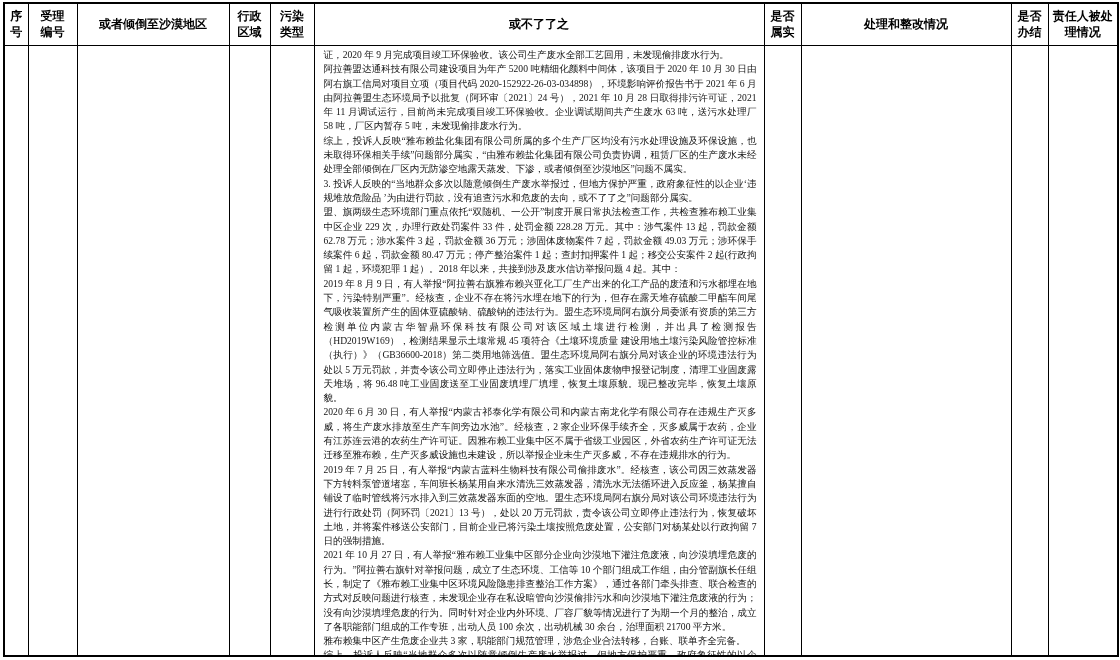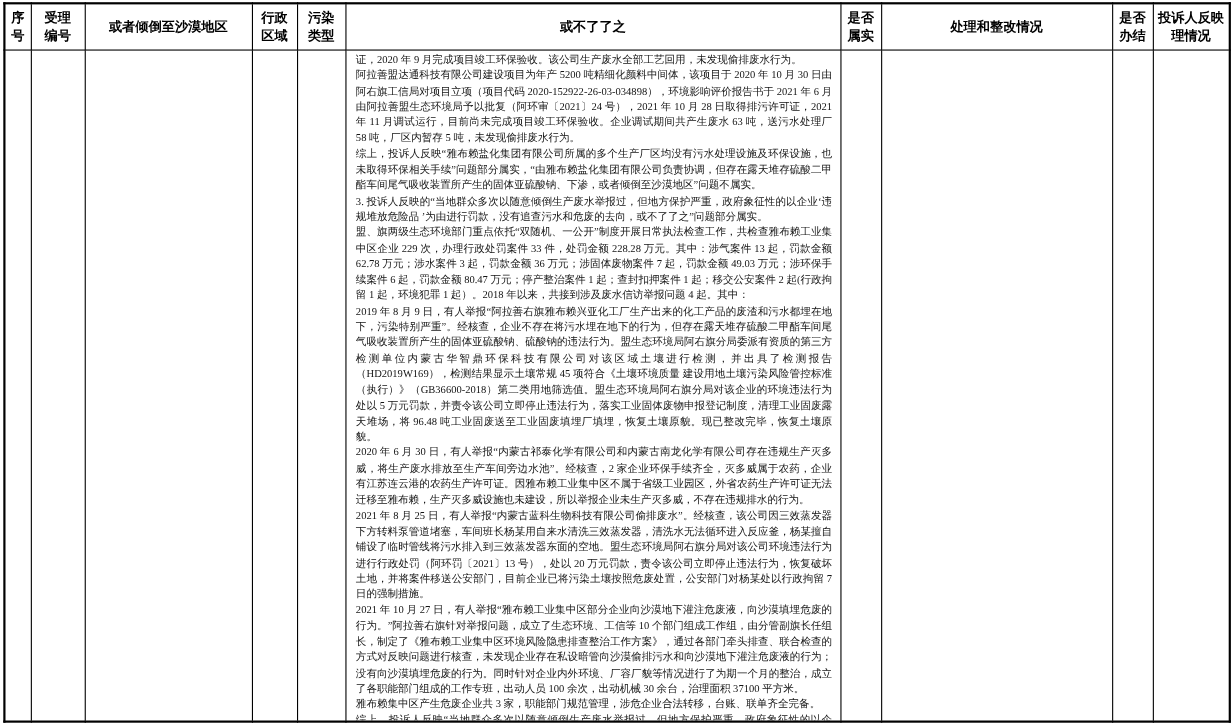--- a/index.html
+++ b/index.html
@@ -85,42 +85,42 @@
       <th>行政
 区域</th>
       <th>污染
 类型</th>
       <th>或不了了之</th>
       <th>是否
 属实</th>
       <th>处理和整改情况</th>
       <th>是否
 办结</th>
-      <th>投诉人反映
+      <th>责任人被处
 理情况</th>
     </tr>
   </thead>
   <tbody>
     <tr>
       <td></td>
       <td></td>
       <td></td>
       <td></td>
       <td></td>
       <td>
         <div class="investigation-cell-inner">
             <p>证，2020 年 9 月完成项目竣工环保验收。该公司生产废水全部工艺回用，未发现偷排废水行为。</p>
             <p>阿拉善盟达通科技有限公司建设项目为年产 5200 吨精细化颜料中间体，该项目于 2020 年 10 月 30 日由阿右旗工信局对项目立项（项目代码 2020-152922-26-03-034898），环境影响评价报告书于 2021 年 6 月由阿拉善盟生态环境局予以批复（阿环审〔2021〕24 号），2021 年 10 月 28 日取得排污许可证，2021 年 11 月调试运行，目前尚未完成项目竣工环保验收。企业调试期间共产生废水 63 吨，送污水处理厂 58 吨，厂区内暂存 5 吨，未发现偷排废水行为。</p>
-            <p>综上，投诉人反映“雅布赖盐化集团有限公司所属的多个生产厂区均没有污水处理设施及环保设施，也未取得环保相关手续”问题部分属实，“由雅布赖盐化集团有限公司负责协调，但存在露天堆存硫酸二甲酯车间尾气吸收装置所产生的固体亚硫酸钠、下渗，或者倾倒至沙漠地区”问题不属实。</p>
+            <p>综上，投诉人反映“雅布赖盐化集团有限公司所属的多个生产厂区均没有污水处理设施及环保设施，也未取得环保相关手续”问题部分属实，“由雅布赖盐化集团有限公司负责协调，租赁厂区的生产废水未经处理全部倾倒在厂区内无防渗空地露天蒸发、下渗，或者倾倒至沙漠地区”问题不属实。</p>
             <p>3. 投诉人反映的“当地群众多次以随意倾倒生产废水举报过，但地方保护严重，政府象征性的以企业‘违规堆放危险品 ’为由进行罚款，没有追查污水和危废的去向，或不了了之”问题部分属实。</p>
             <p>盟、旗两级生态环境部门重点依托“双随机、一公开”制度开展日常执法检查工作，共检查雅布赖工业集中区企业 229 次，办理行政处罚案件 33 件，处罚金额 228.28 万元。其中：涉气案件 13 起，罚款金额 62.78 万元；涉水案件 3 起，罚款金额 36 万元；涉固体废物案件 7 起，罚款金额 49.03 万元；涉环保手续案件 6 起，罚款金额 80.47 万元；停产整治案件 1 起；查封扣押案件 1 起；移交公安案件 2 起(行政拘留 1 起，环境犯罪 1 起）。2018 年以来，共接到涉及废水信访举报问题 4 起。其中：</p>
             <p>2019 年 8 月 9 日，有人举报“阿拉善右旗雅布赖兴亚化工厂生产出来的化工产品的废渣和污水都埋在地下，污染特别严重”。经核查，企业不存在将污水埋在地下的行为，但存在露天堆存硫酸二甲酯车间尾气吸收装置所产生的固体亚硫酸钠、硫酸钠的违法行为。盟生态环境局阿右旗分局委派有资质的第三方检测单位内蒙古华智鼎环保科技有限公司对该区域土壤进行检测，并出具了检测报告（HD2019W169），检测结果显示土壤常规 45 项符合《土壤环境质量 建设用地土壤污染风险管控标准（执行）》（GB36600-2018）第二类用地筛选值。盟生态环境局阿右旗分局对该企业的环境违法行为处以 5 万元罚款，并责令该公司立即停止违法行为，落实工业固体废物申报登记制度，清理工业固废露天堆场，将 96.48 吨工业固废送至工业固废填埋厂填埋，恢复土壤原貌。现已整改完毕，恢复土壤原貌。</p>
             <p>2020 年 6 月 30 日，有人举报“内蒙古祁泰化学有限公司和内蒙古南龙化学有限公司存在违规生产灭多威，将生产废水排放至生产车间旁边水池”。经核查，2 家企业环保手续齐全，灭多威属于农药，企业有江苏连云港的农药生产许可证。因雅布赖工业集中区不属于省级工业园区，外省农药生产许可证无法迁移至雅布赖，生产灭多威设施也未建设，所以举报企业未生产灭多威，不存在违规排水的行为。</p>
-            <p>2021 年 8 月 25 日，有人举报“内蒙古蓝科生物科技有限公司偷排废水”。经核查，该公司因三效蒸发器下方转料泵管道堵塞，车间班长杨某用自来水清洗三效蒸发器，清洗水无法循环进入反应釜，杨某擅自铺设了临时管线将污水排入到三效蒸发器东面的空地。盟生态环境局阿右旗分局对该公司环境违法行为进行行政处罚（阿环罚〔2021〕13 号），处以 20 万元罚款，责令该公司立即停止违法行为，恢复破坏土地，并将案件移送公安部门，目前企业已将污染土壤按照危废处置，公安部门对杨某处以行政拘留 7 日的强制措施。</p>
-            <p>2021 年 10 月 27 日，有人举报“雅布赖工业集中区部分企业向沙漠地下灌注危废液，向沙漠填埋危废的行为。”阿拉善右旗针对举报问题，成立了生态环境、工信等 10 个部门组成工作组，由分管副旗长任组长，制定了《雅布赖工业集中区环境风险隐患排查整治工作方案》，通过各部门牵头排查、联合检查的方式对反映问题进行核查，未发现企业存在私设暗管向沙漠偷排污水和向沙漠地下灌注危废液的行为；没有向沙漠填埋危废的行为。同时针对企业内外环境、厂容厂貌等情况进行了为期一个月的整治，成立了各职能部门组成的工作专班，出动人员 100 余次，出动机械 30 余台，治理面积 37100 平方米。</p>
+            <p>2019 年 7 月 25 日，有人举报“内蒙古蓝科生物科技有限公司偷排废水”。经核查，该公司因三效蒸发器下方转料泵管道堵塞，车间班长杨某用自来水清洗三效蒸发器，清洗水无法循环进入反应釜，杨某擅自铺设了临时管线将污水排入到三效蒸发器东面的空地。盟生态环境局阿右旗分局对该公司环境违法行为进行行政处罚（阿环罚〔2021〕13 号），处以 20 万元罚款，责令该公司立即停止违法行为，恢复破坏土地，并将案件移送公安部门，目前企业已将污染土壤按照危废处置，公安部门对杨某处以行政拘留 7 日的强制措施。</p>
+            <p>2021 年 10 月 27 日，有人举报“雅布赖工业集中区部分企业向沙漠地下灌注危废液，向沙漠填埋危废的行为。”阿拉善右旗针对举报问题，成立了生态环境、工信等 10 个部门组成工作组，由分管副旗长任组长，制定了《雅布赖工业集中区环境风险隐患排查整治工作方案》，通过各部门牵头排查、联合检查的方式对反映问题进行核查，未发现企业存在私设暗管向沙漠偷排污水和向沙漠地下灌注危废液的行为；没有向沙漠填埋危废的行为。同时针对企业内外环境、厂容厂貌等情况进行了为期一个月的整治，成立了各职能部门组成的工作专班，出动人员 100 余次，出动机械 30 余台，治理面积 21700 平方米。</p>
             <p>雅布赖集中区产生危废企业共 3 家，职能部门规范管理，涉危企业合法转移，台账、联单齐全完备。</p>
             <p>综上，投诉人反映“当地群众多次以随意倾倒生产废水举报过，但地方保护严重，政府象征性的以企业‘违规堆放危险品’为由进行罚款，没有追查污水和危废的去向，或不了了之”问题部分属实。</p>
           </div>
       </td>
       <td></td>
       <td></td>
       <td></td>
       <td></td>
     </tr>
   </tbody>

